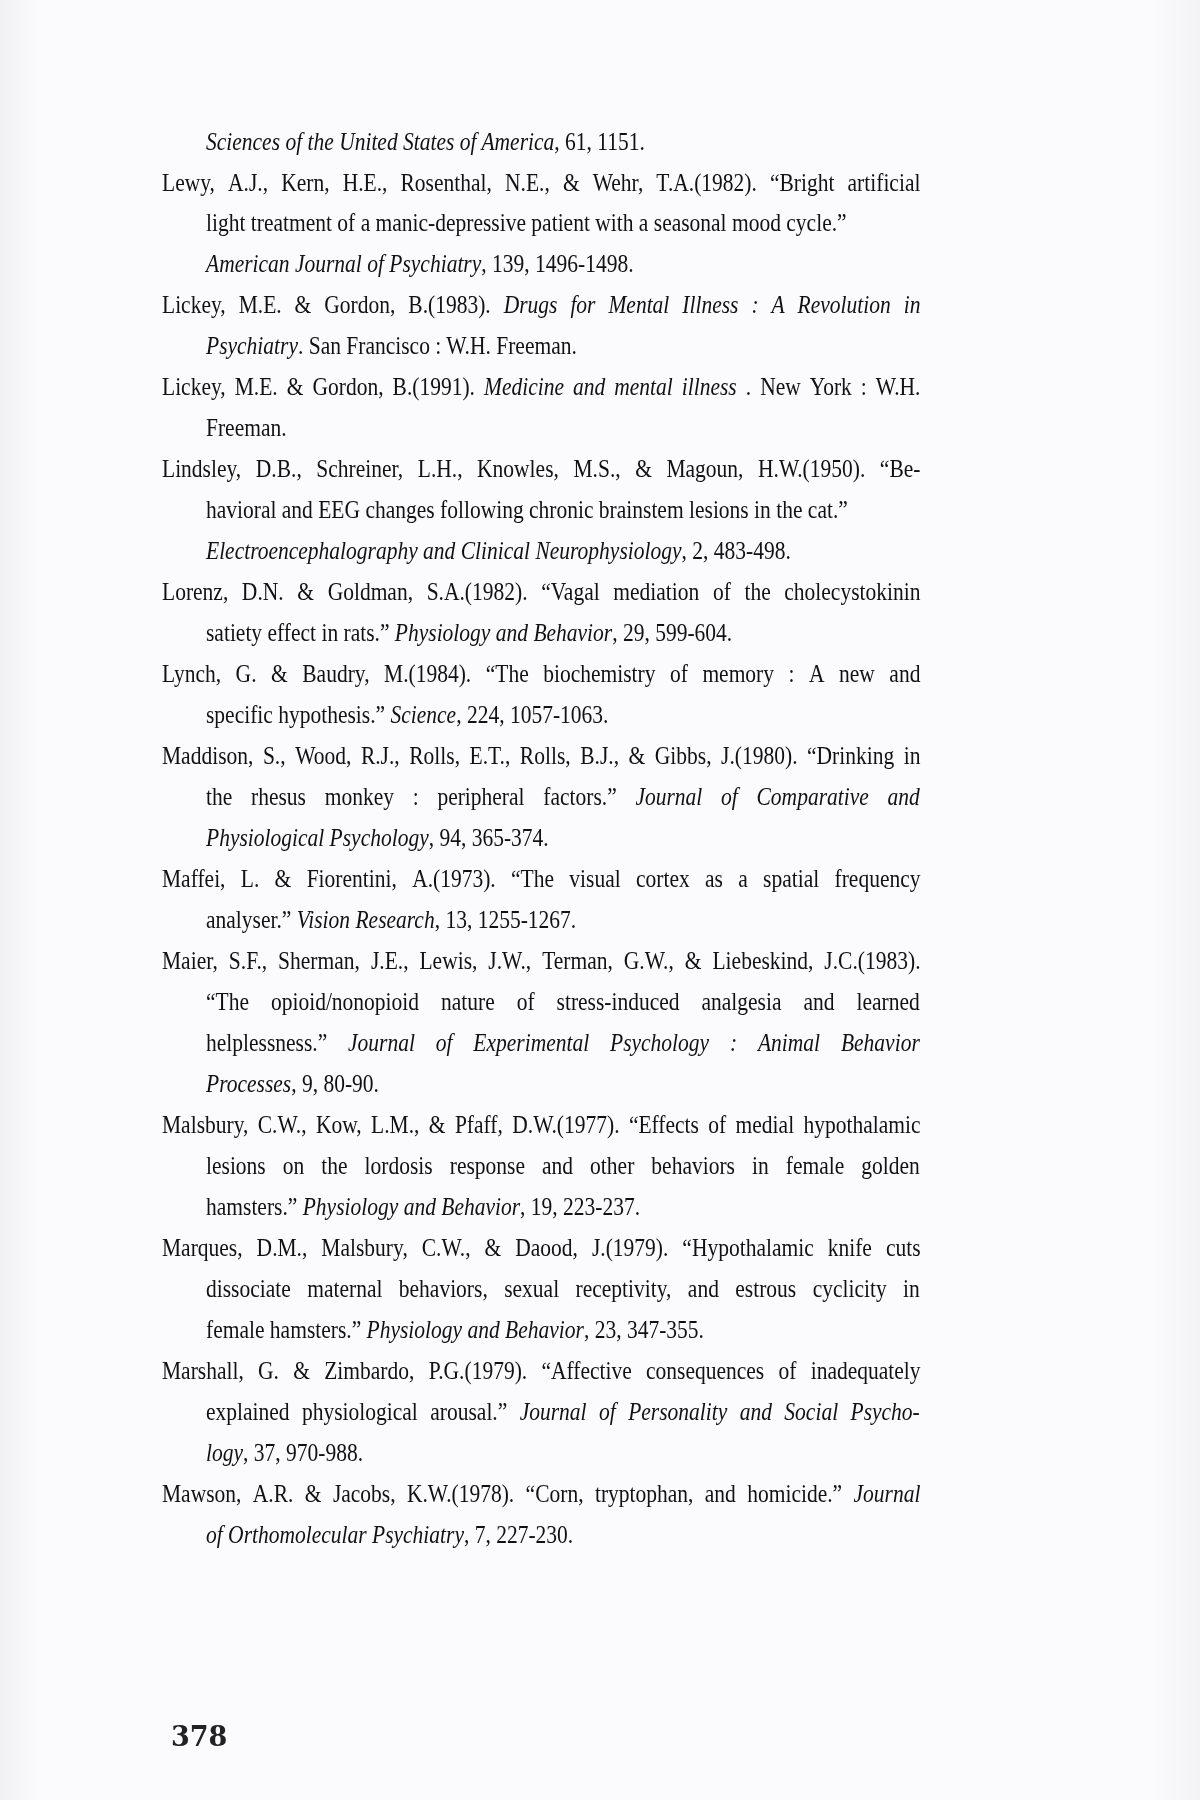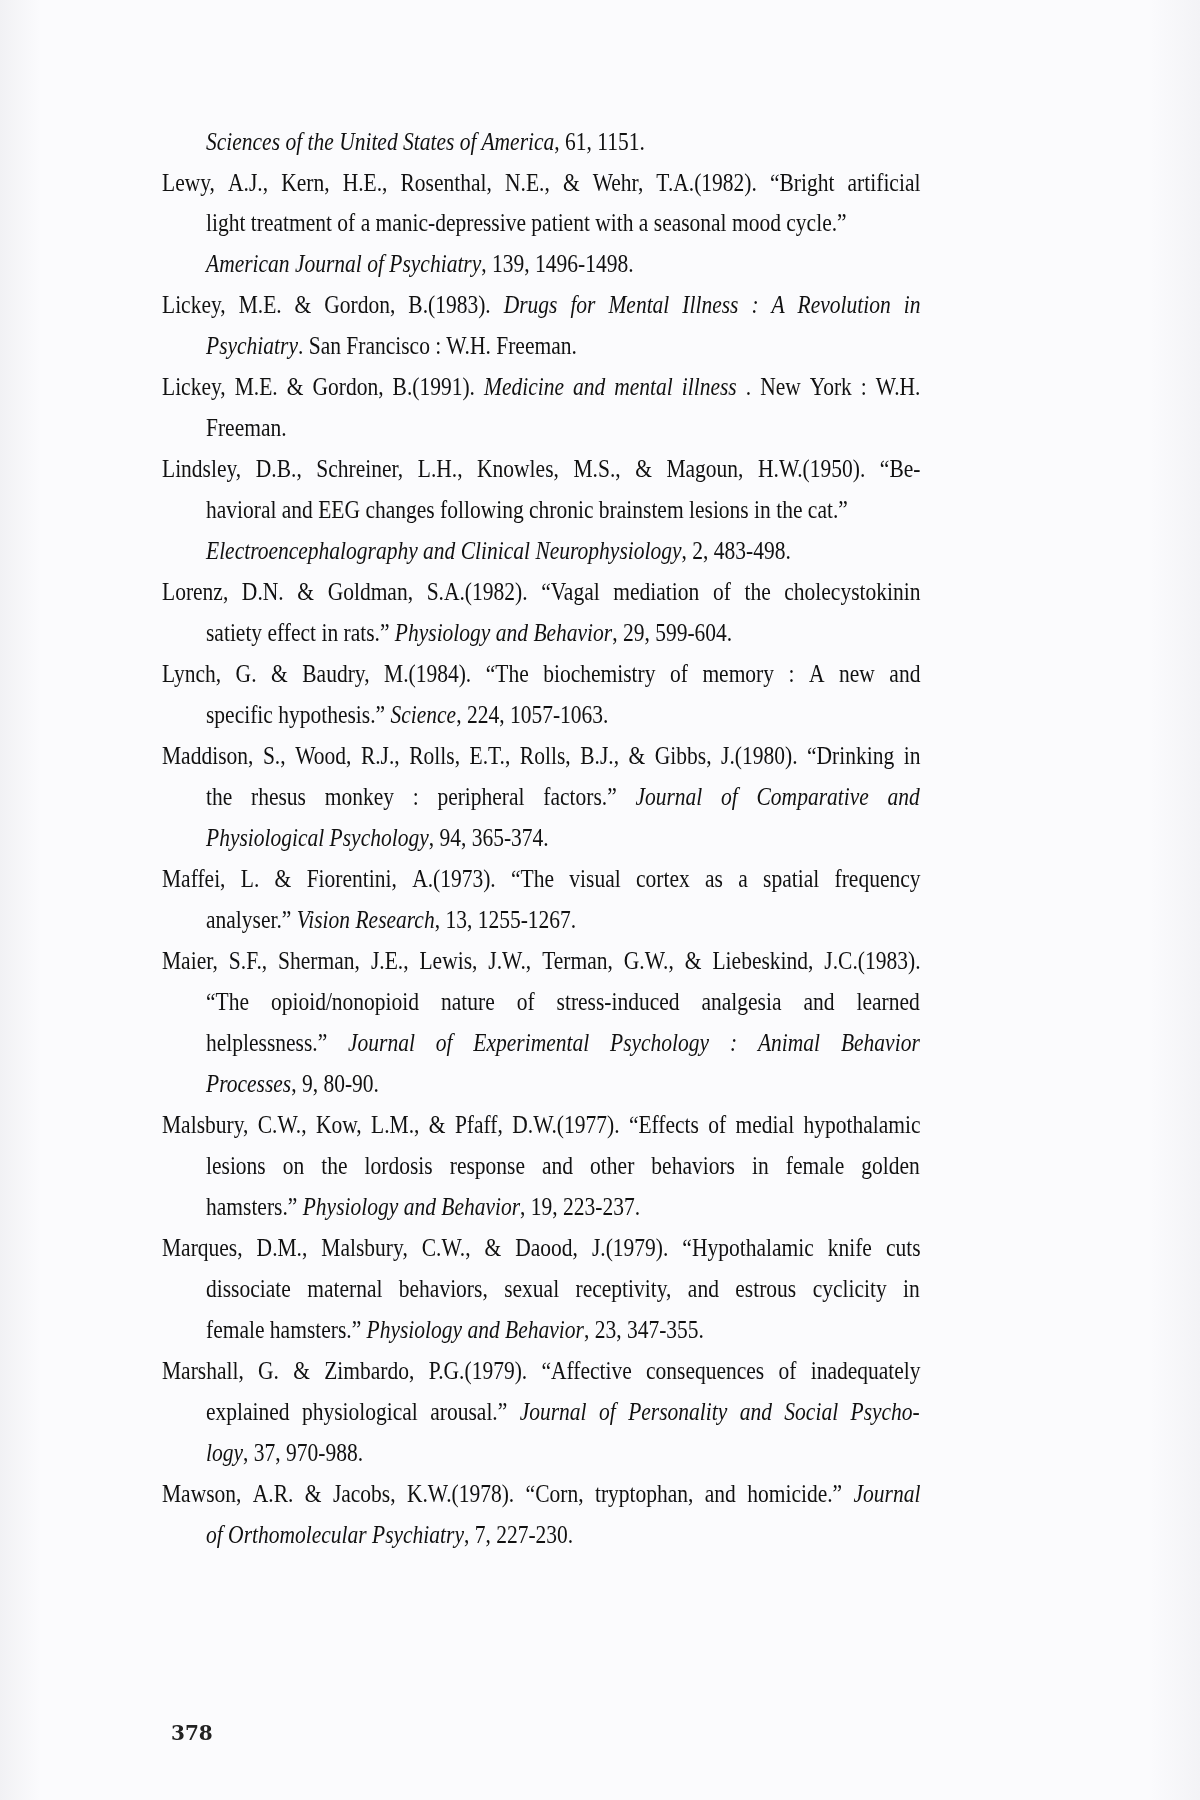--- a/index.html
+++ b/index.html
@@ -25,21 +25,21 @@
     .line.just {
       display: flex; justify-content: space-between;
       width: 880px; 
     }
     .line.just.first { width: 882px; }
     .line.just.cont  { width: 830px; }
     .line .w { display: inline-block; }
     .line i { font-style: italic; }
     .page-num {
       position: absolute; left: 171px; top: 1721px;
-      font-family: "DejaVu Serif", serif; font-size: 20px; font-weight: bold;
+      font-family: "DejaVu Serif", serif; font-size: 27px; font-weight: bold;
       color: #222; letter-spacing: 0px;
     }
   </style>
 </head>
 <body>
 
 <div class="page-edge"></div>
 <div class="refs" id="refs">
     <div class="line cont" style="top: 127px;"><i>Sciences of the United States of America</i><span>, 61, 1151.</span></div>
     <div class="line first just" style="top: 168px;">

